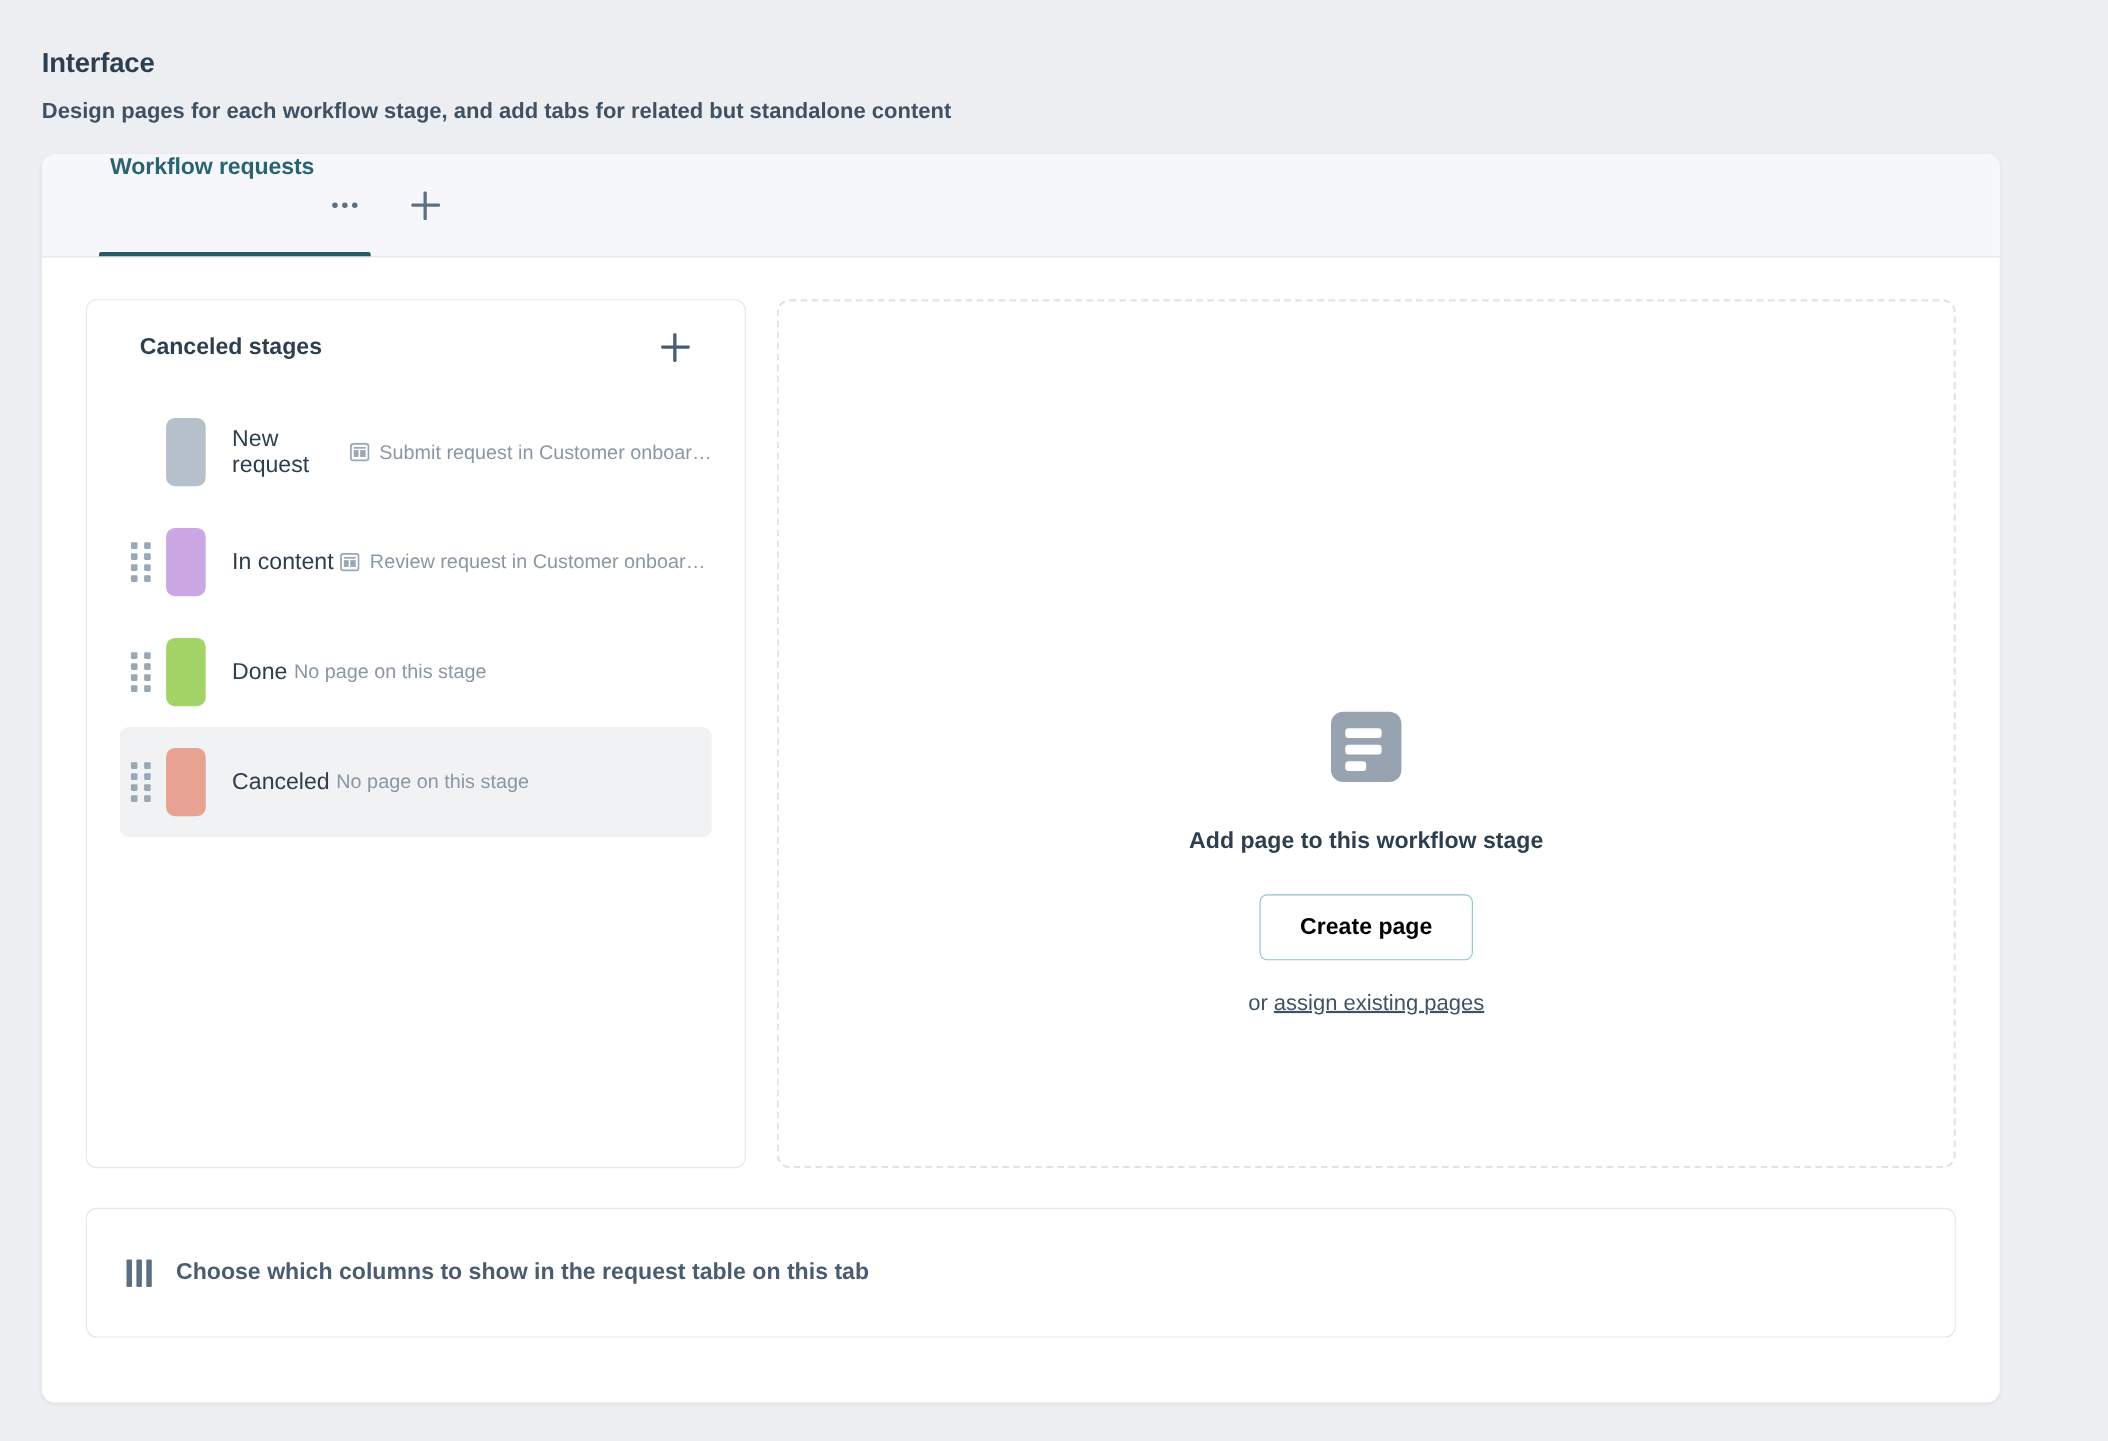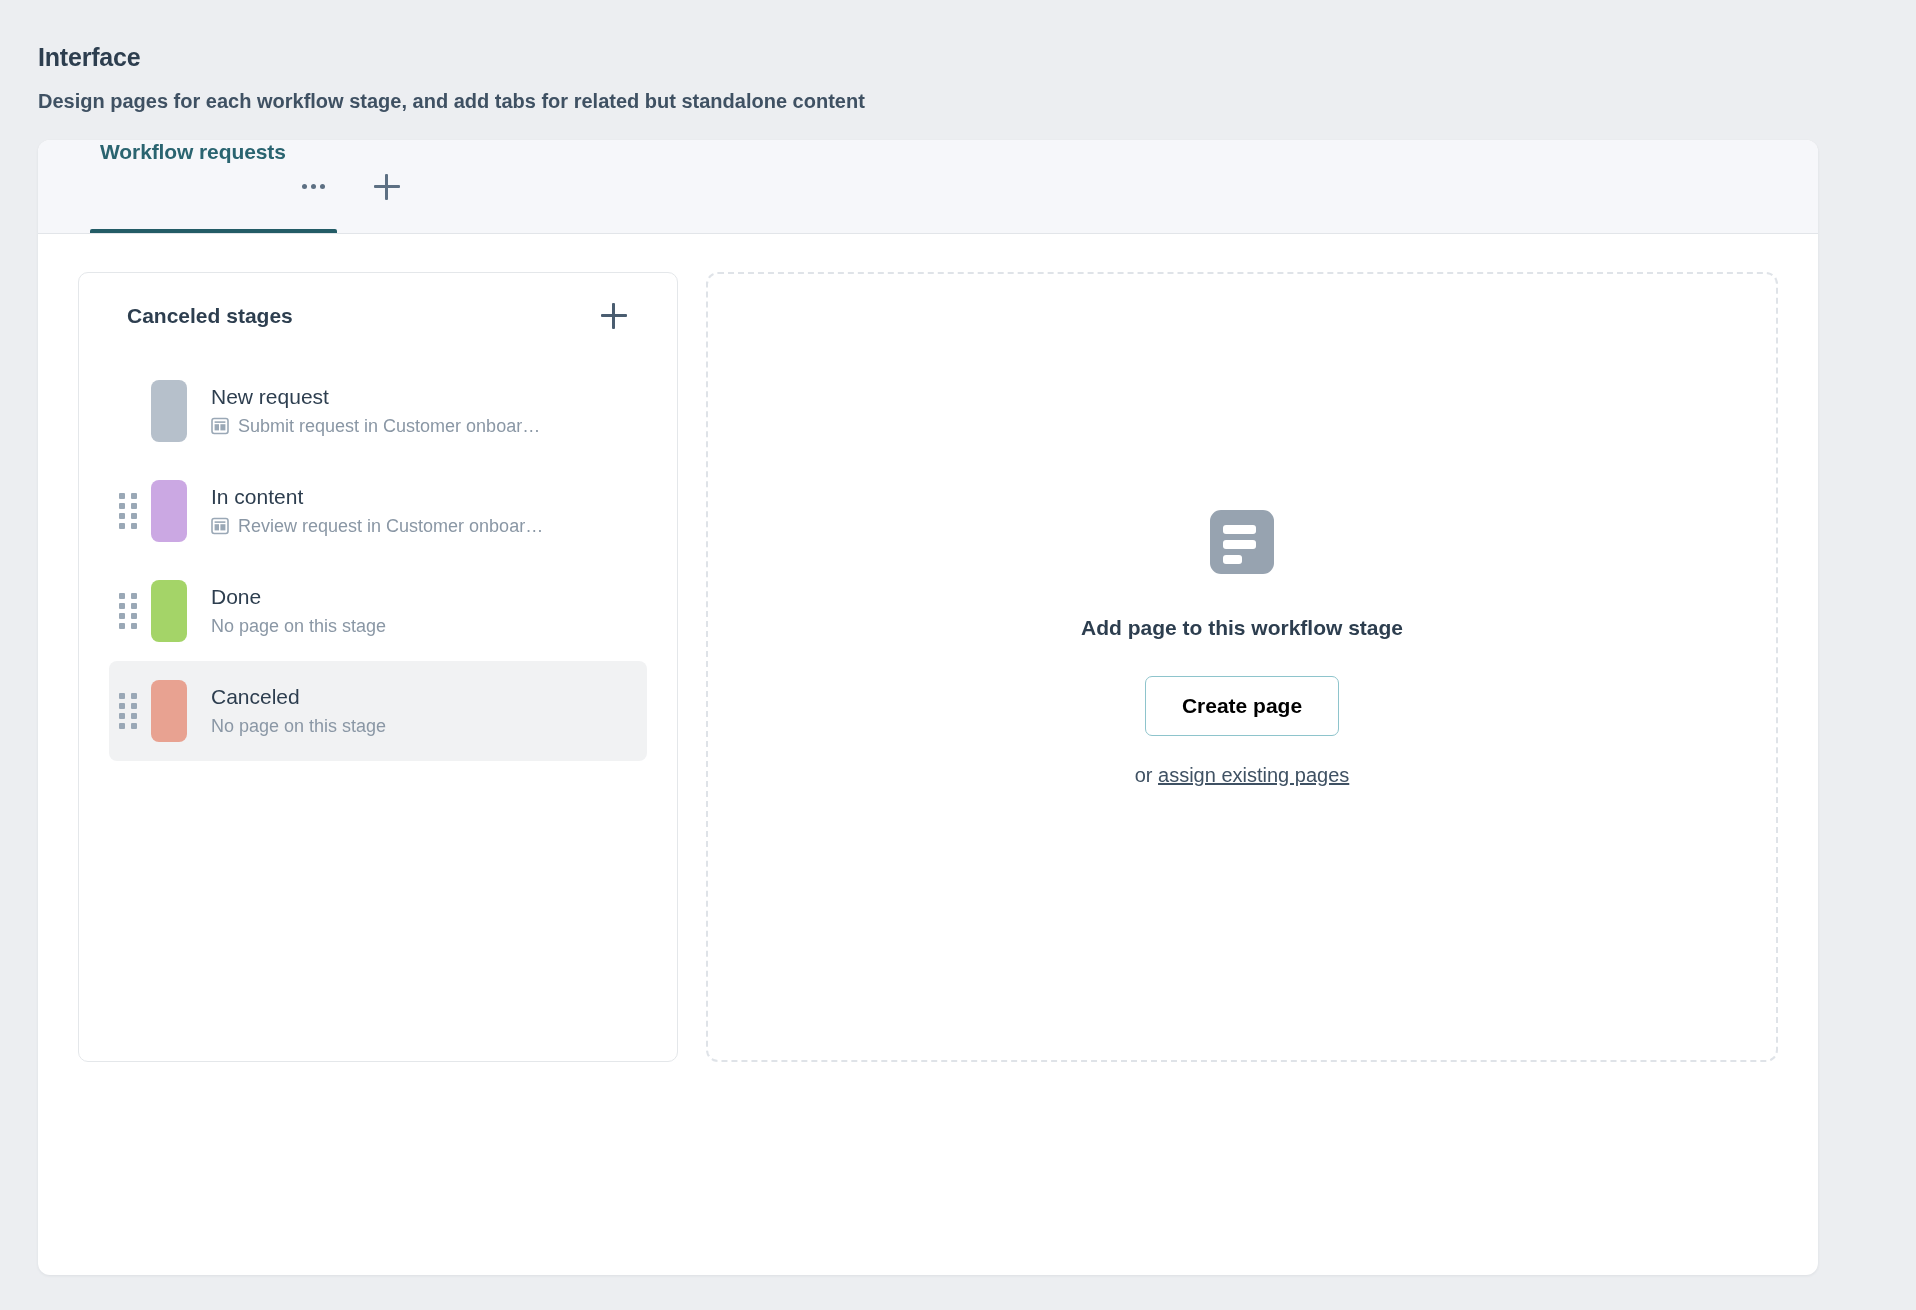--- a/index.html
+++ b/index.html
@@ -191,21 +191,21 @@
   }
   .drag-handle.hidden i { background: transparent; }
 
   .swatch {
     width: 36px;
     height: 62px;
     border-radius: 8px;
     flex: 0 0 auto;
     margin-right: 24px;
   }
-  .stage-text { display: flex; flex-direction: column; gap: 6px; min-width: 0; }
+  .stage-text { display: flex; flex-direction: row; gap: 6px; min-width: 0; }
   .stage-name {
     font-size: 21px;
     color: #2d3e4f;
     line-height: 1.15;
   }
   .stage-row.selected .stage-name { font-weight: normal; }
   .stage-sub {
     font-size: 18px;
     color: #8a97a5;
     display: flex;
@@ -222,21 +222,21 @@
 
   
   .empty-panel {
     flex: 1;
     min-height: 790px;
     border: 2px dashed #dfe3e8;
     border-radius: 12px;
     display: flex;
     flex-direction: column;
     align-items: center;
-    justify-content: flex-start;
+    justify-content: center;
     padding-top: 236px;
   }
   .doc-icon {
     width: 64px;
     height: 64px;
     background: #97a3b0;
     border-radius: 11px;
     position: relative;
     margin-bottom: 42px;
   }
@@ -441,14 +441,22 @@
           <span></span>
           <span></span>
       </div>
       <div class="empty-title">Add page to this workflow stage</div>
       <button class="create-btn">Create page</button>
       <div class="assign-line"><span>or </span><a>assign existing pages</a></div>
     </div>
 
   </div>
 
+  <div class="columns-bar">
+    <span class="columns-icon">
+      <i></i>
+        <i></i>
+        <i></i>
+    </span>
+    <span class="columns-label">Choose which columns to show in the request table on this tab</span>
+  </div>
 
 </div>
 
 </body></html>

